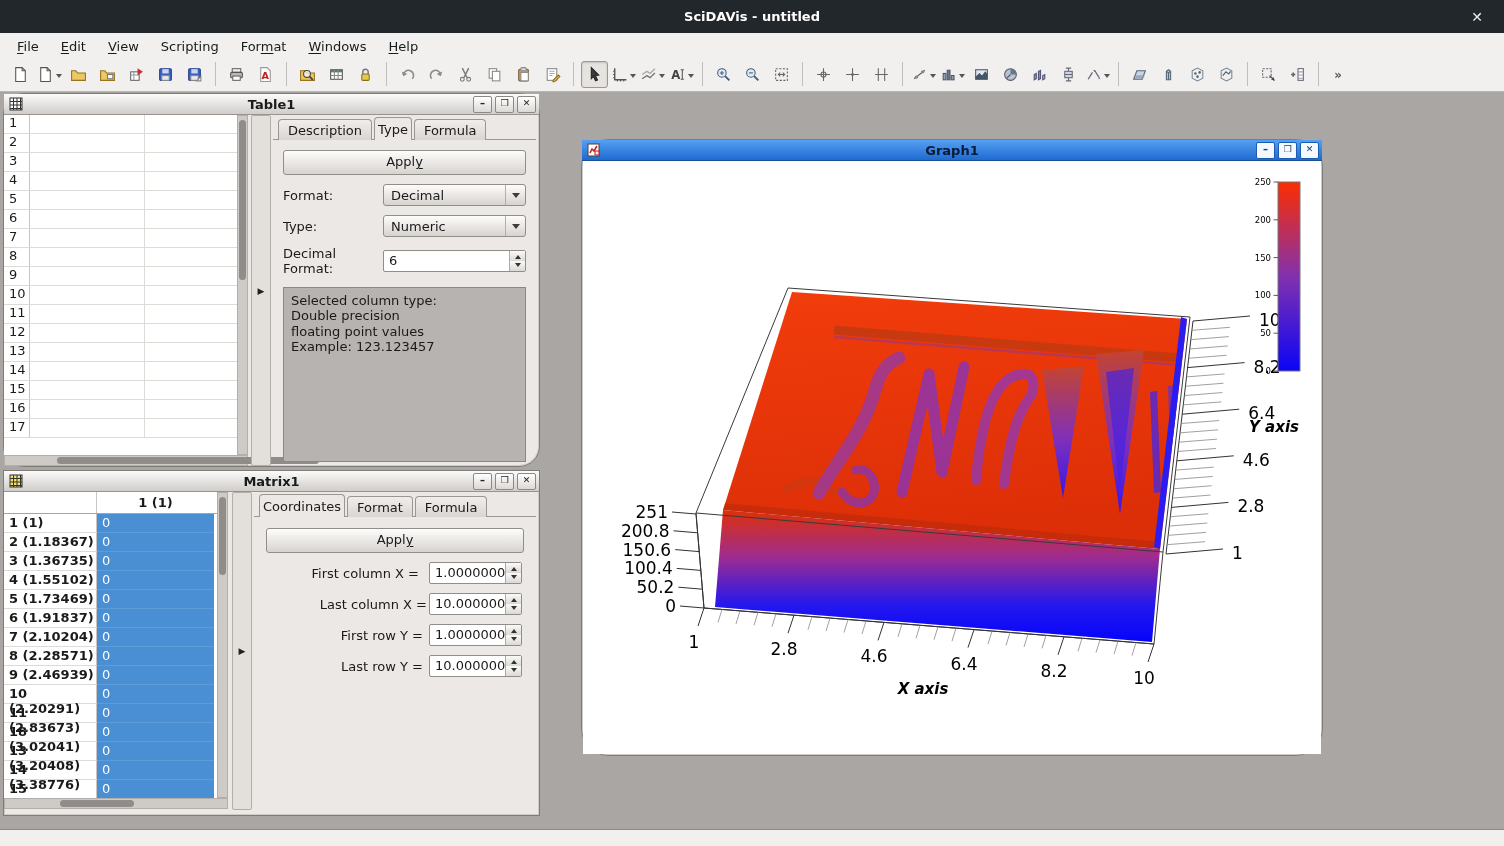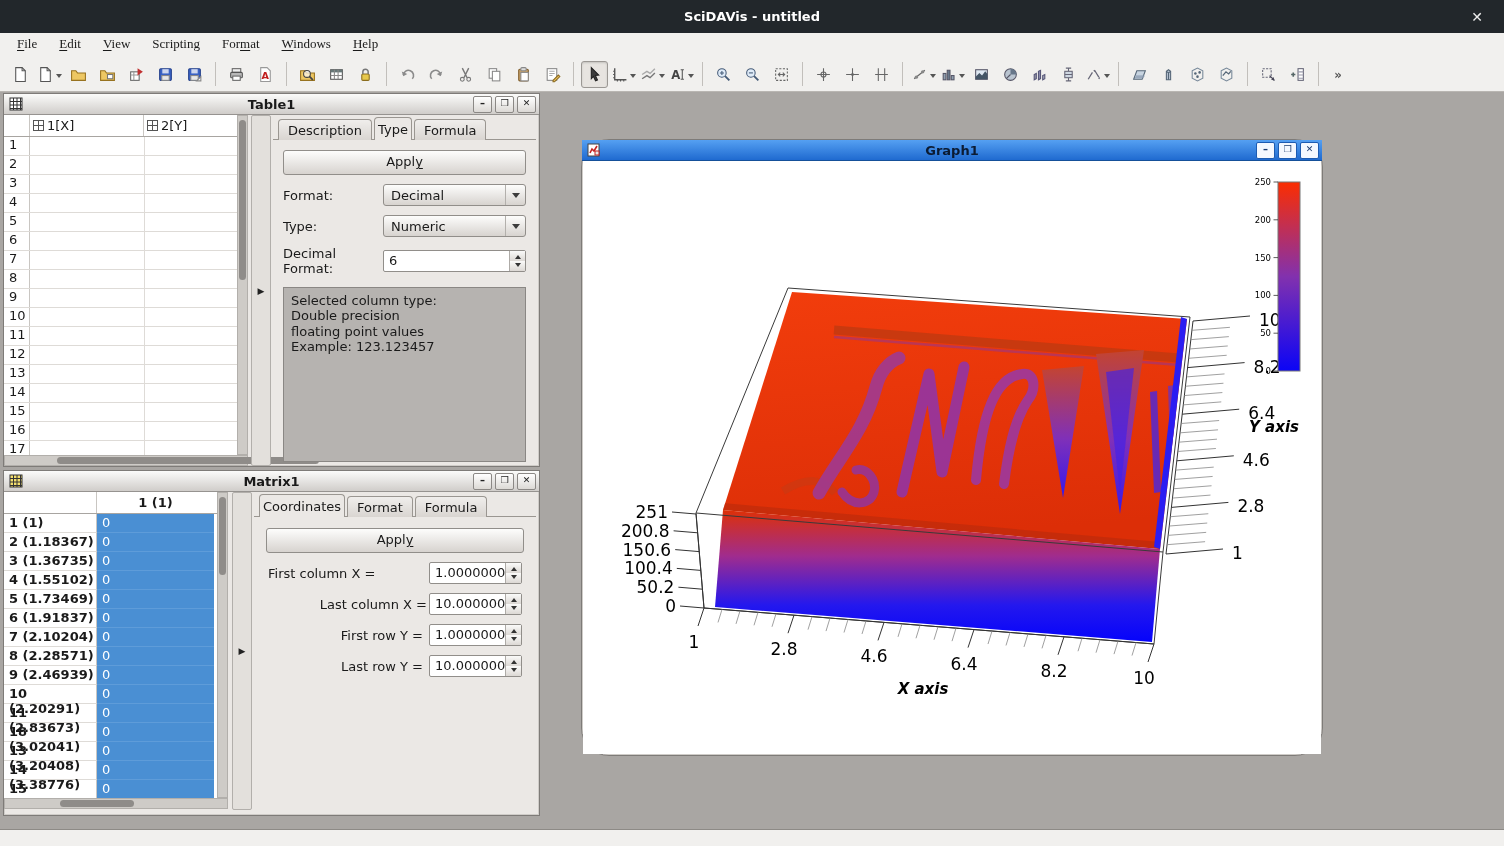--- a/index.html
+++ b/index.html
@@ -5,21 +5,21 @@
   html,body{margin:0;padding:0;width:1504px;height:846px;overflow:hidden;
     font-family:"DejaVu Sans","Liberation Sans",sans-serif;font-size:13px;color:#1a1a1a;
     background:#a9a6a3;-webkit-font-smoothing:antialiased;}
   .abs{position:absolute;}
   
   #titlebar{position:absolute;left:0;top:0;width:1504px;height:33px;background:#22272b;
     display:flex;align-items:center;justify-content:center;color:#fff;font-weight:bold;}
   #titlebar .close{position:absolute;right:18px;top:8px;width:18px;height:18px;color:#eee;
     font-size:14px;line-height:18px;text-align:center;cursor:default;}
   #menubar{position:absolute;left:0;top:33px;width:1504px;height:24px;background:#f1f0ee;
-    display:flex;align-items:flex-start;padding-left:6px;box-sizing:border-box;font-family:Liberation Serif, serif;}
+    display:flex;align-items:flex-end;padding-left:6px;box-sizing:border-box;}
   .menu-item{padding:3px 11px;cursor:default;}
   #toolbar{position:absolute;left:0;top:57px;width:1504px;height:35px;background:#f1f0ee;
     border-bottom:1px solid #b9b6b2;display:flex;align-items:center;padding-left:6px;box-sizing:border-box;}
   .tb-btn{width:27px;height:27px;border:1px solid transparent;border-radius:3px;background:none;
     display:flex;align-items:center;justify-content:center;margin:0 1px;position:relative;padding:0;}
   .tb-btn.active{border-color:#9b9894;background:#e7e4e0;box-shadow:inset 0 1px 2px rgba(0,0,0,.15);}
   .tb-btn svg{width:17px;height:17px;}
   .tb-btn .dd{width:0;height:0;border:3px solid transparent;border-top:4px solid #555;margin:6px 0 0 2px;}
   .tb-sep{width:1px;height:24px;background:#c2bfbb;margin:0 6px;}
   #statusbar{position:absolute;left:0;top:829px;width:1504px;height:17px;background:#f1f0ee;
@@ -504,52 +504,35 @@
       </svg>
     </button>
     <div class="tb-sep"></div>
     <button class="tb-btn">
       <svg>
         <use href="#i-more"></use>
       </svg>
     </button>
   </div>
 
-<div class="win" style="left:3px;top:93px;width:537px;height:374px;">
+<div class="win" style="left:3px;top:93px;width:537px;height:374px;border-radius:21px;">
   <div class="win-title">
     <svg class="ico" viewBox="0 0 14 14">
         <rect x="1" y="1" width="12" height="12" fill="#fff" stroke="#333"></rect>
         <path d="M1 4.5h12M1 8h12M1 11.5h12M4.5 1v12M8 1v12M11.5 1v12" stroke="#333" stroke-width="1"></path>
       </svg>
     <span class="t">Table1</span>
     <span class="win-btns">
       <span class="wbtn" style="font-size:10px;">–</span>
       <span class="wbtn">❒</span>
       <span class="wbtn">✕</span>
     </span>
   </div>
 
   <div class="grid" style="left:0;top:21px;width:233px;height:340px;border-right:none;">
-    <div class="hdr-row" style="height:21px;">
-      <div class="hcell" style="width:26px;"></div>
-      <div class="hcell" style="width:114px;">
-        <svg width="11" height="11" viewBox="0 0 11 11" style="margin-right:3px;">
-            <rect x="0.5" y="0.5" width="10" height="10" fill="#fff" stroke="#555"></rect>
-            <path d="M0.5 5.5h10M5.5 0.5v10" stroke="#555"></path>
-          </svg>
-        <span>1[X]</span>
-      </div>
-      <div class="hcell" style="width:92px;border-right:none;">
-        <svg width="11" height="11" viewBox="0 0 11 11" style="margin-right:3px;">
-            <rect x="0.5" y="0.5" width="10" height="10" fill="#fff" stroke="#555"></rect>
-            <path d="M0.5 5.5h10M5.5 0.5v10" stroke="#555"></path>
-          </svg>
-        <span>2[Y]</span>
-      </div>
-    </div>
     <div>
 
         <div class="t1-row">
           <div class="t1-rn">1</div>
           <div class="t1-c1"></div>
           <div class="t1-c2"></div>
         </div>
 
         <div class="t1-row">
           <div class="t1-rn">2</div>
@@ -816,21 +799,21 @@
     <div class="tabs">
       <div class="tab active">Coordinates</div>
       <div class="tab">Format</div>
       <div class="tab">Formula</div>
     </div>
     <div class="panel-body" style="top:24px;">
       <div class="btn" style="margin:11px 12px 4px;">Appl<u>y</u></div>
       <div>
 
           <div class="fieldrow" style="margin:9px 14px 0;">
-            <span style="flex:1;text-align:left;padding-right:10px;">First column X =</span>
+            <span style="flex:1;text-align:right;padding-right:10px;">First column X =</span>
             <div class="spin" style="width:93px;">
               <span class="val">1.00000000</span>
               <span class="sbtns">
                 <span class="sb">
                   <span class="tri-u"></span>
                 </span>
                 <span class="sb">
                   <span class="tri-d"></span>
                 </span>
               </span>

